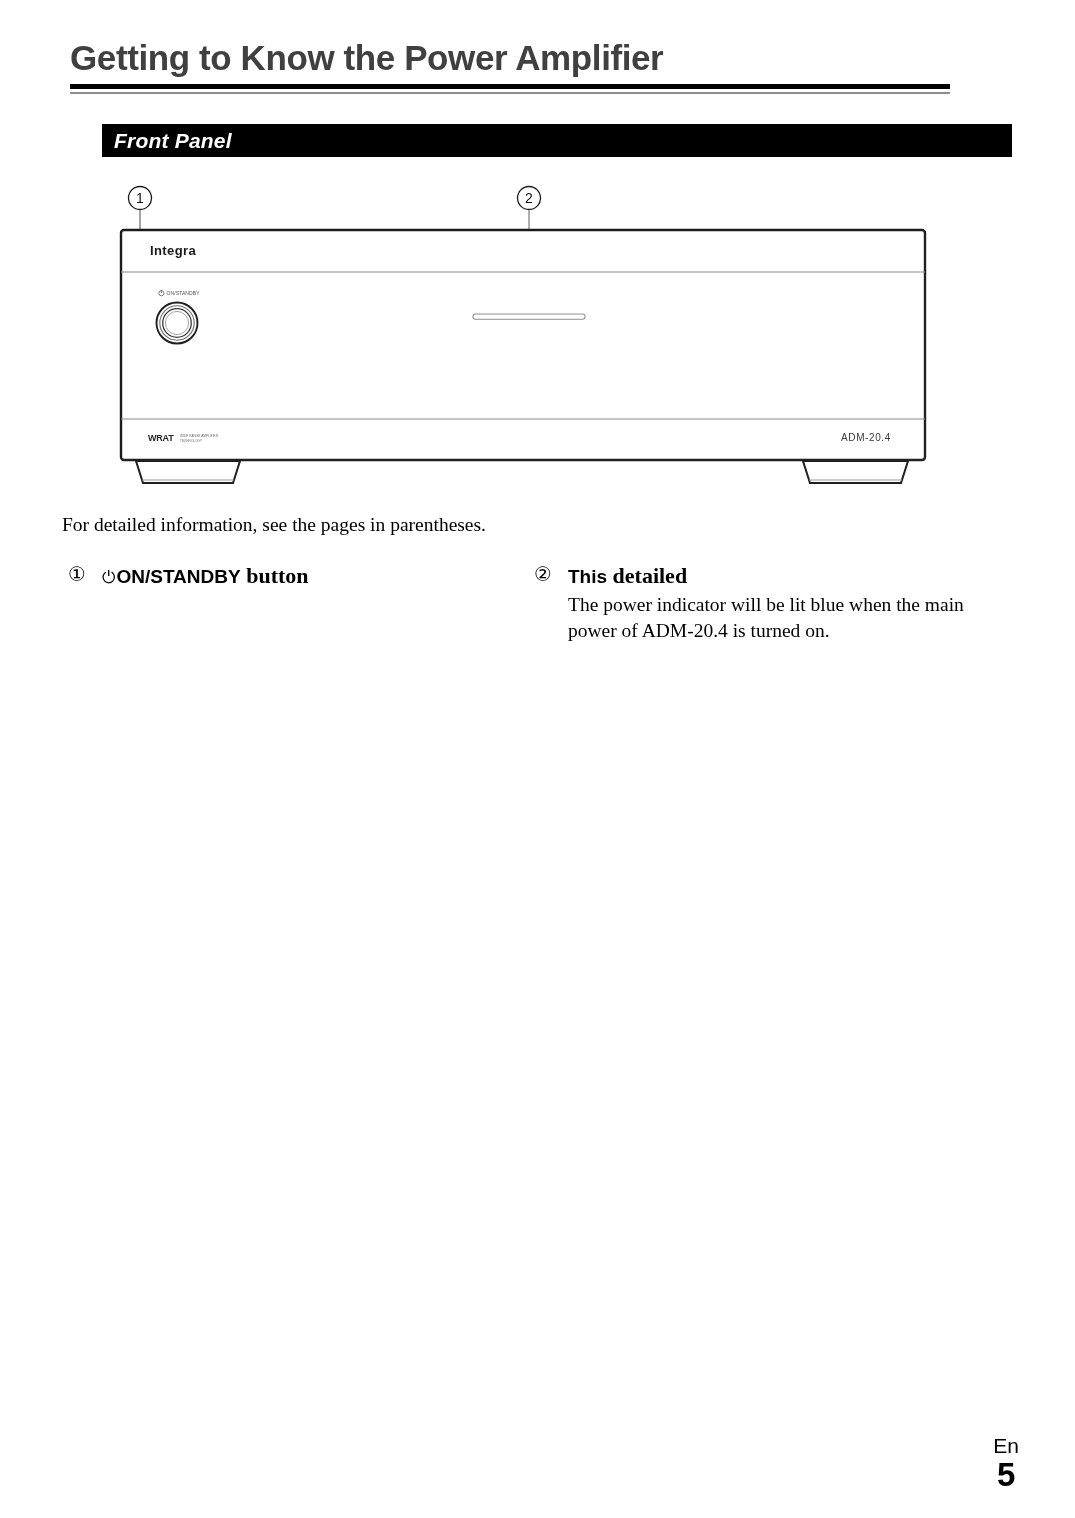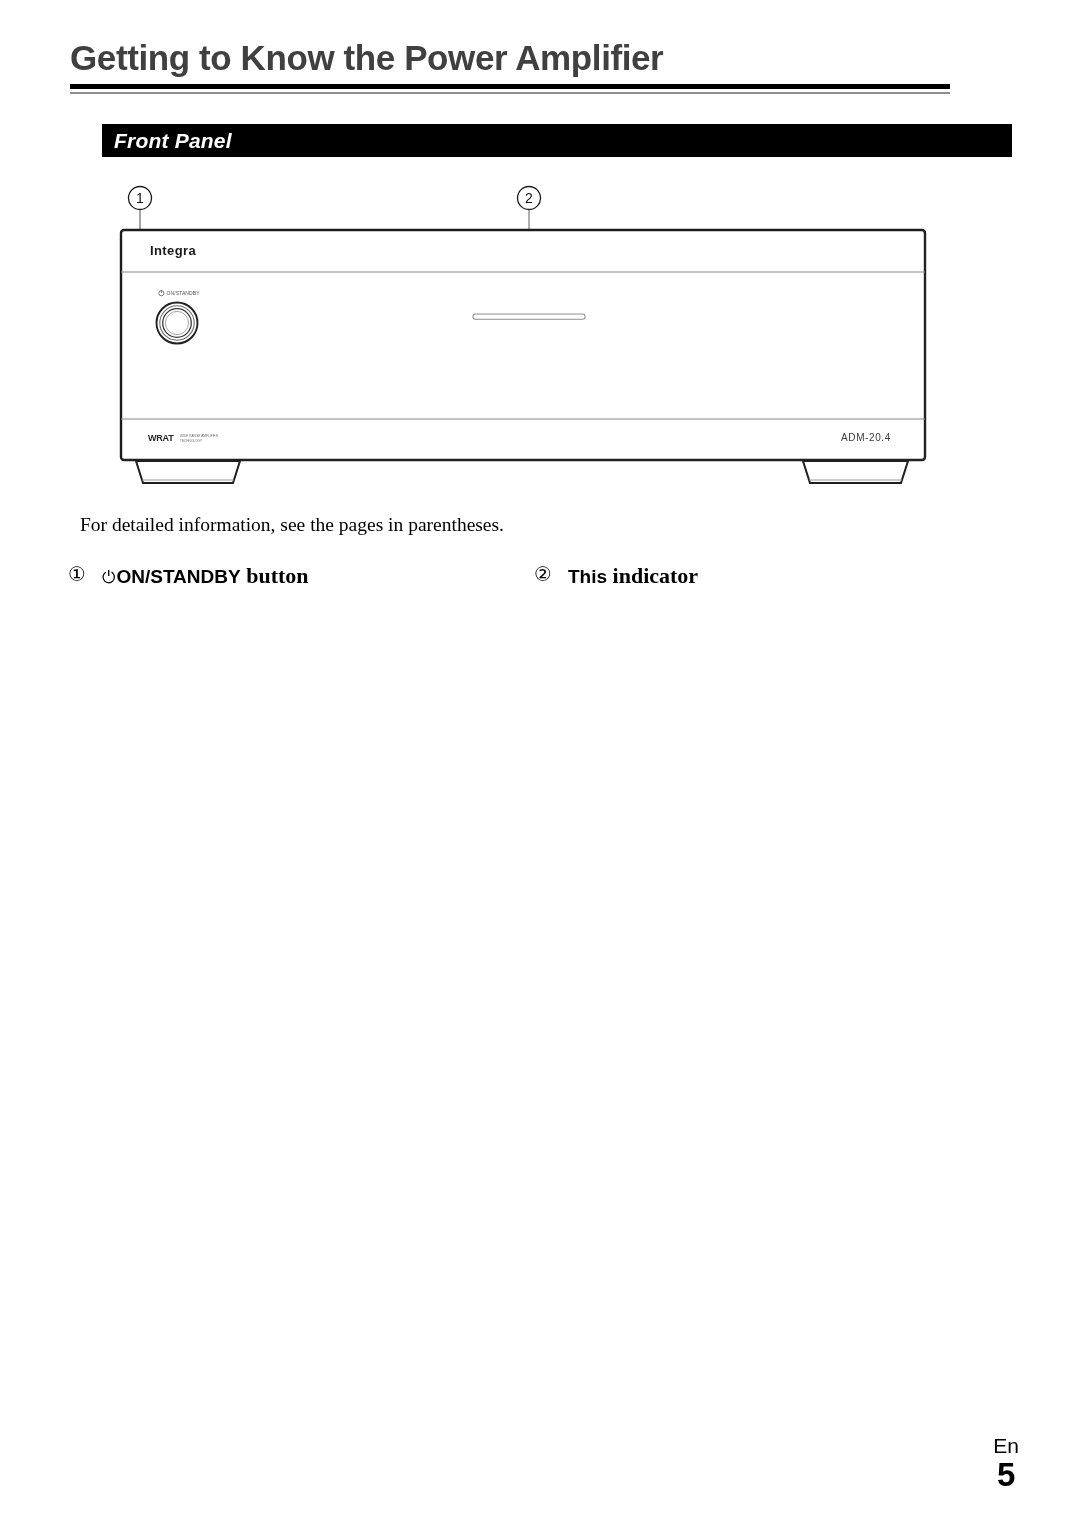--- a/index.html
+++ b/index.html
@@ -75,21 +75,21 @@
     left: 0;
     top: 0;
     width: 1075px;
     height: 520px;
     pointer-events: none;
   }
 
   
   .intro-line {
     position: absolute;
-    left: 80px;
+    left: 62px;
     top: 512px;
     font-size: 19.5px;
     line-height: 26px;
     white-space: nowrap;
   }
 
   .callout-col {
     position: absolute;
     font-size: 19.5px;
     line-height: 26px;
@@ -271,20 +271,21 @@
 <div class="callout-col col-left">
   <div class="callout-head">
     <span class="callout-num">①</span>
     <span class="power-glyph">⏻</span><span class="callout-title-sans">ON/STANDBY</span><span class="callout-title-serif"> button</span>
   </div>
 </div>
 
 <div class="callout-col col-right">
   <div class="callout-head">
     <span class="callout-num">②</span>
-    <span class="callout-title-sans">This</span><span class="callout-title-serif"> indicator</span>
+    <span class="callout-title-sans">This</span><span class="callout-title-serif"> detailed</span>
   </div>
+  <div class="callout-body">The power indicator will be lit blue when the main power of ADM-20.4 is turned on.</div>
 </div>
 
 <div class="footer">
   <div class="footer-lang">En</div>
   <div class="footer-page">5</div>
 </div>
 
 </body></html>

